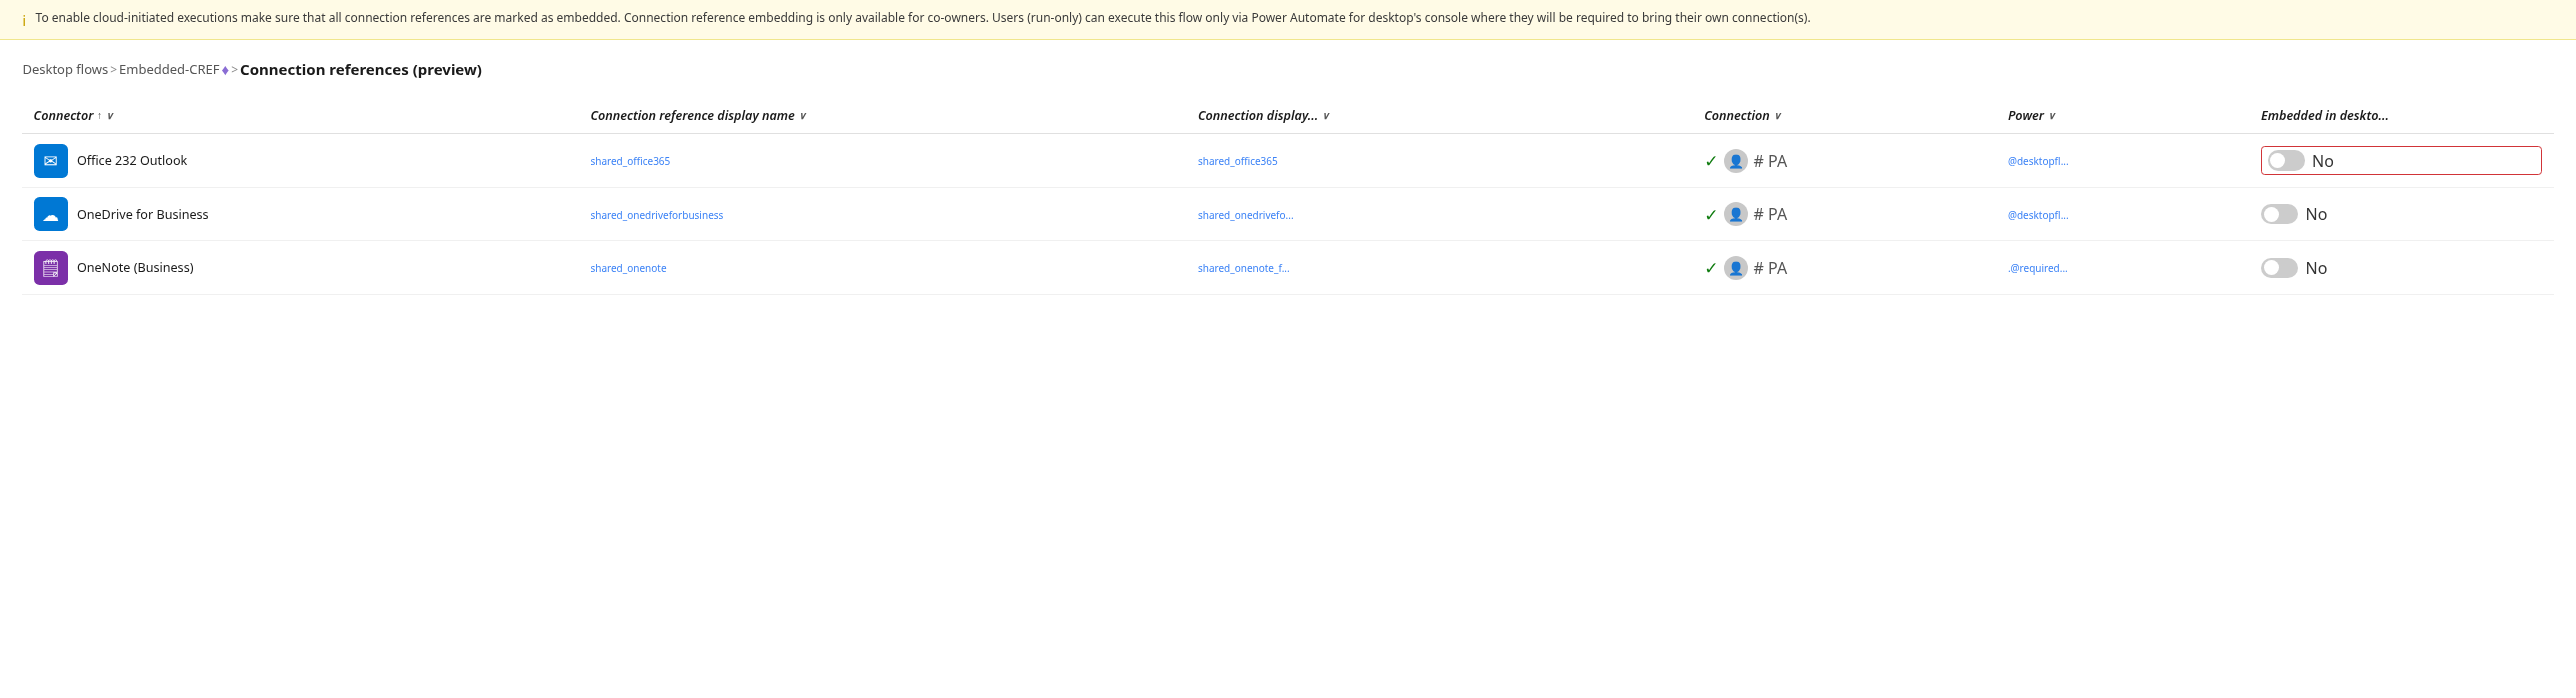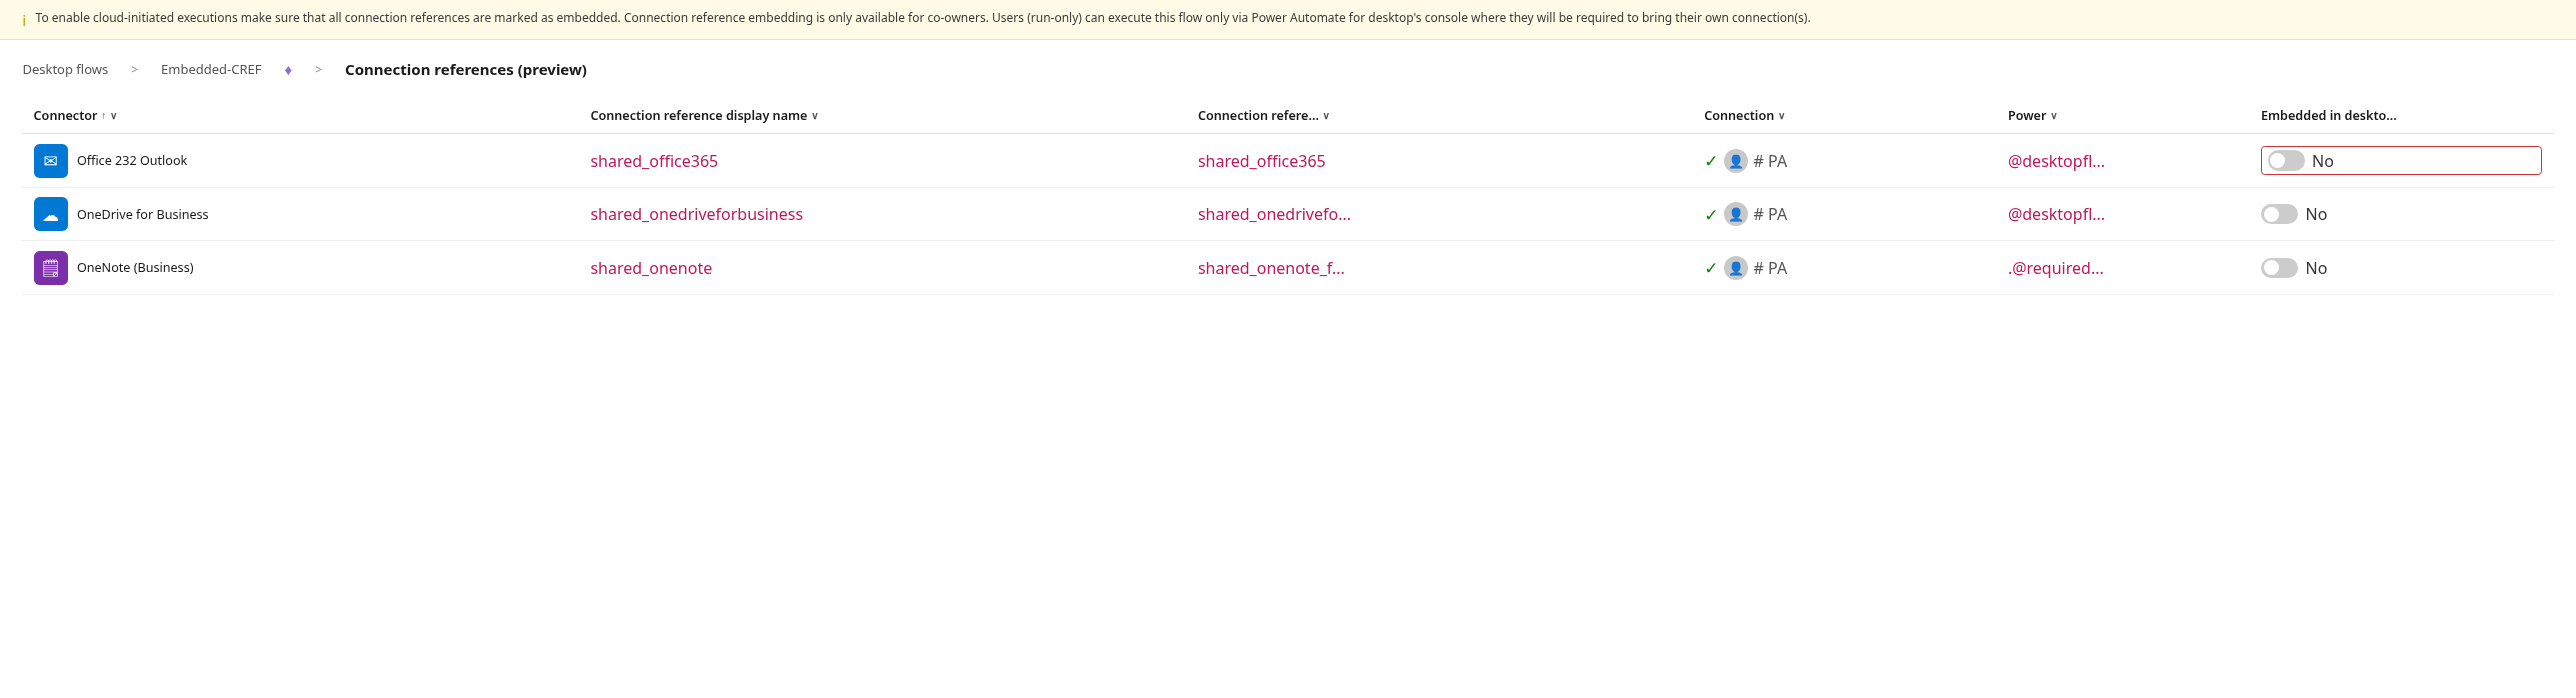--- a/index.html
+++ b/index.html
@@ -31,21 +31,21 @@
       color: #3a3a3a;
       line-height: 1.5;
       text-align: center;
     }
 
     
     .breadcrumb-area {
       padding: 18.6px 22.4px 9.3px 22.4px;
       display: flex;
       align-items: center;
-      gap: 23px;
+      gap: 2px;
       flex-wrap: wrap;
     }
     .breadcrumb-item {
       font-size: 13px;
       color: #555;
       cursor: pointer;
     }
     .breadcrumb-separator {
       color: #888;
       font-size: 12px;
@@ -75,20 +75,21 @@
       border-bottom: 1.9px solid #e0e0e0;
     }
 
     .data-table th {
       text-align: center;
       padding: 9.3px 11.2px;
       font-weight: 600;
       font-size: 12.6px;
       color: #1a1a1a;
       white-space: nowrap;
+      font-style: italic;
     }
     .data-table th .col-header-inner {
       display: flex;
       align-items: center;
       gap: 3.7px;
     }
     .sort-icon {
       font-size: 10.2px;
       color: #555;
     }
@@ -124,22 +125,22 @@
       flex-shrink: 0;
       font-size: 17px;
       color: #fff;
     }
     .connector-icon.outlook { background: #0078d4; }
     .connector-icon.onedrive { background: #0078d4; }
     .connector-icon.onenote { background: #7b2fa8; }
 
     
     .muted-text {
-      color: #be185d;
-      font-size: 16px;
+      color: #3b82f6;
+      font-size: 10px;
     }
 
     
     .connection-cell {
       display: flex;
       align-items: center;
       gap: 5.6px;
     }
     .check-icon {
       color: #107c10;
@@ -238,21 +239,21 @@
           </div>
         </th>
         <th class="col-ref-display">
           <div class="col-header-inner">
             <span>Connection reference display name</span>
             <span class="chevron-icon">∨</span>
           </div>
         </th>
         <th class="col-ref">
           <div class="col-header-inner">
-            <span>Connection refere...</span>
+            <span>Connection display...</span>
             <span class="chevron-icon">∨</span>
           </div>
         </th>
         <th class="col-connection">
           <div class="col-header-inner">
             <span>Connection</span>
             <span class="chevron-icon">∨</span>
           </div>
         </th>
         <th class="col-owner">

